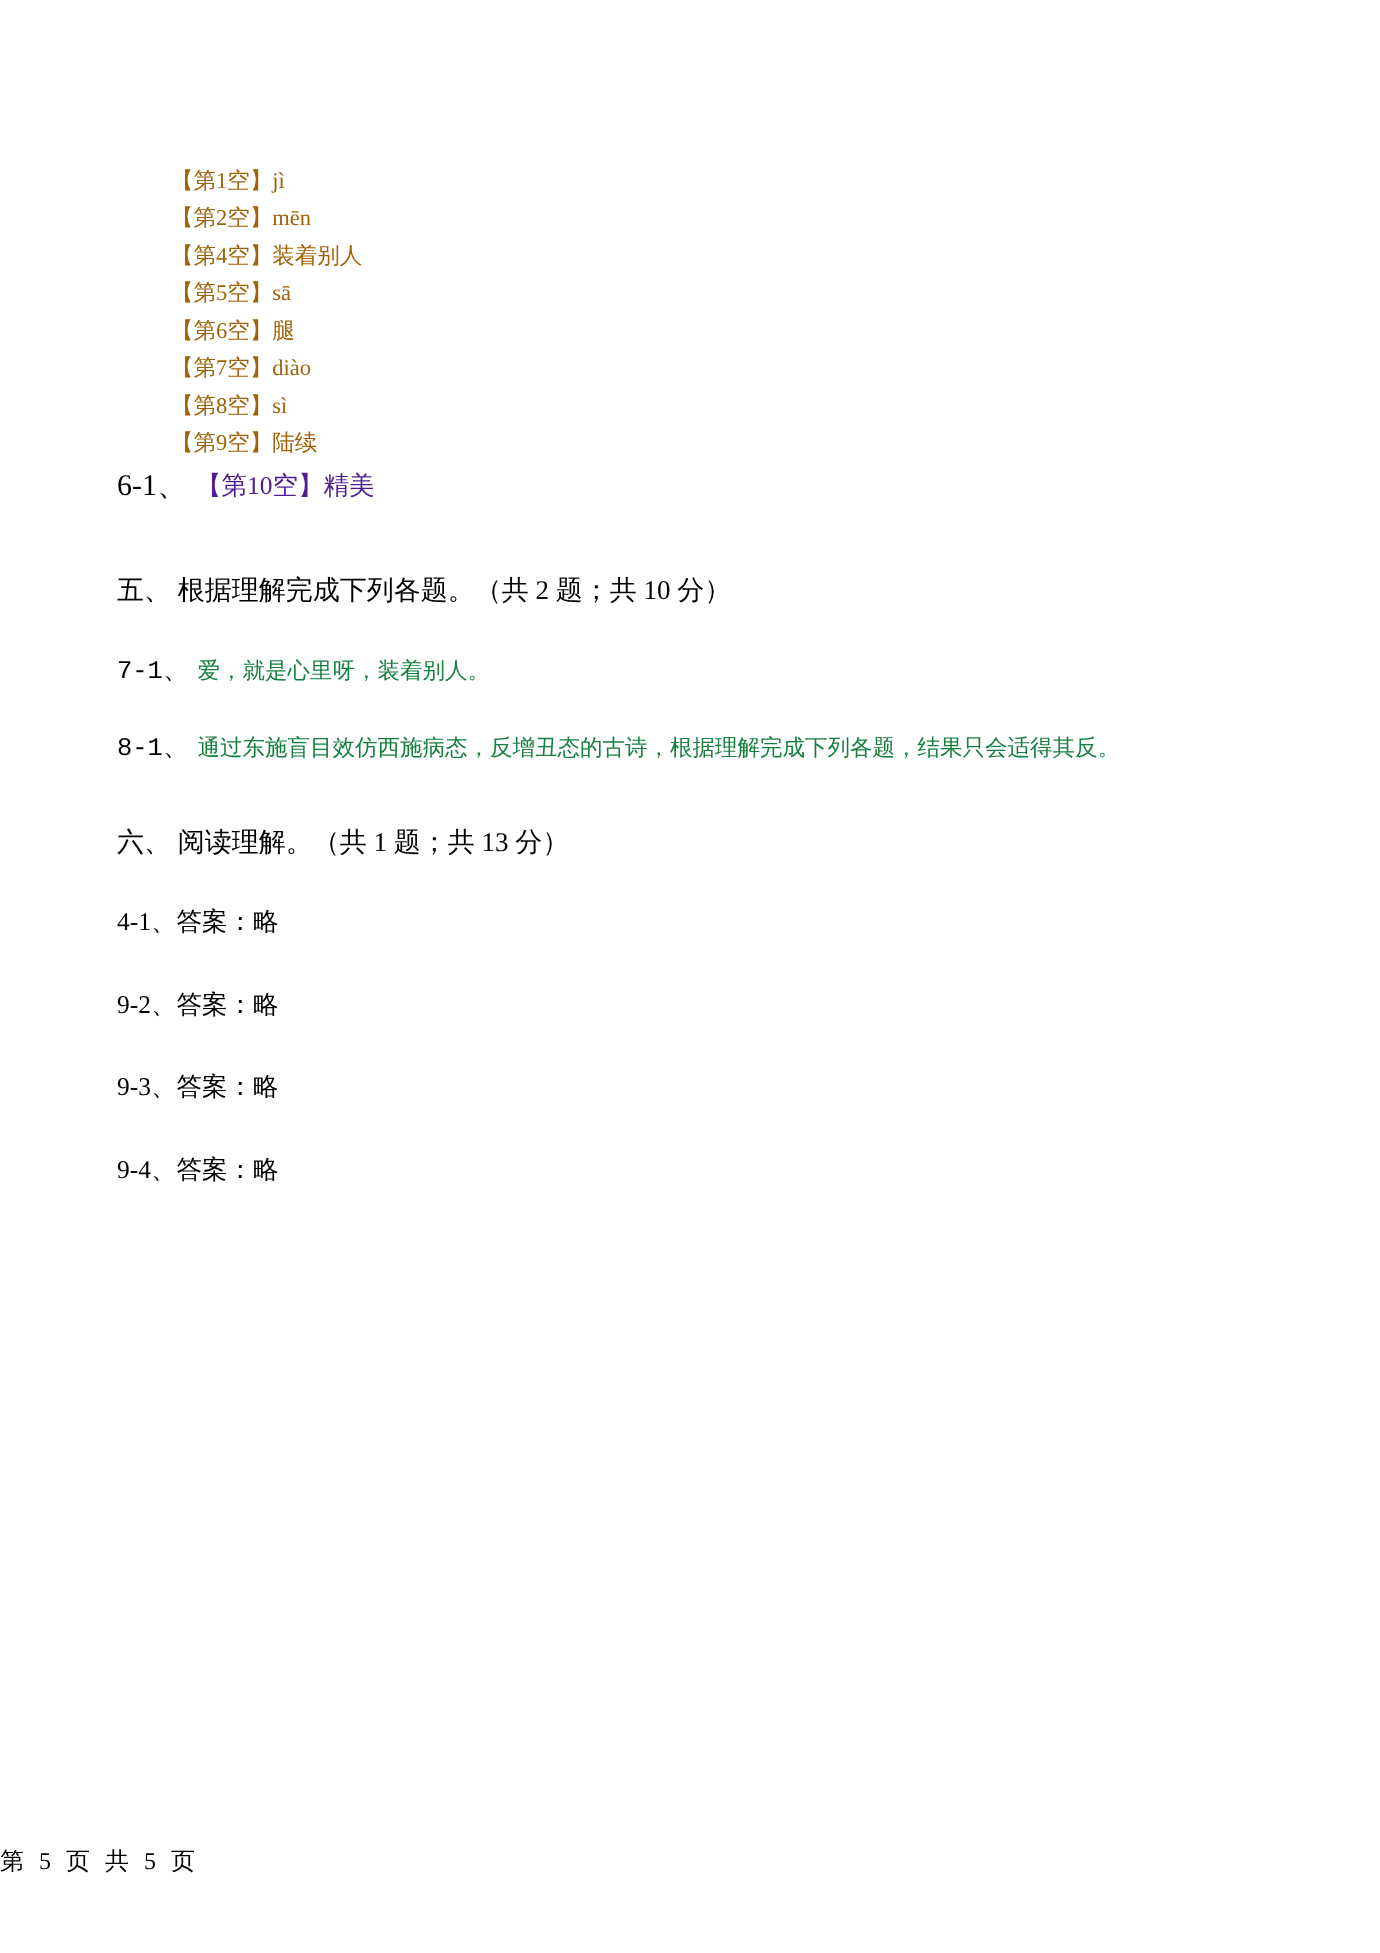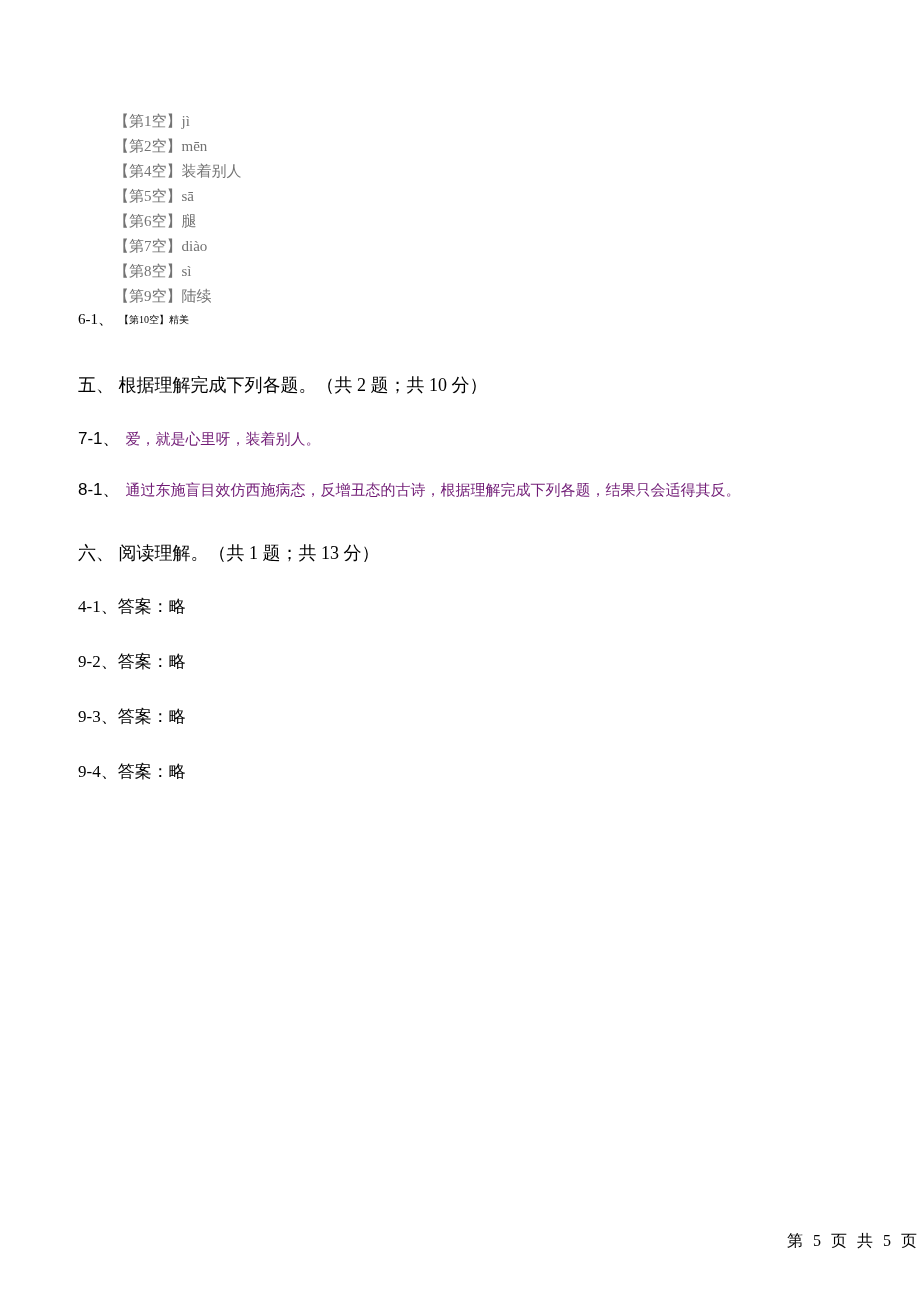--- a/index.html
+++ b/index.html
@@ -13,28 +13,28 @@
       background: #ffffff;
       font-family: "SimSun", "宋体", serif;
       color: #000000;
       position: relative;
       padding: 110px 78px 0 78px;
     }
     .answer-list {
       margin-left: 36px;
       font-size: 15px;
       line-height: 1.53;
-      color: #737373;
+      color: #a16207;
     }
     .answer-row {
       margin-bottom: 2px;
     }
     .item-num {
       font-size: 17px;
-      font-family: Liberation Sans, sans-serif;
+      font-family: Liberation Mono, monospace;
       margin-right: 6px;
       text-align: center;
     }
     .section-heading {
       font-size: 18px;
       font-weight: normal;
       margin-top: 40px;
       margin-bottom: 30px;
       letter-spacing: 0;
     }
@@ -48,64 +48,64 @@
       display: flex;
       align-items: baseline;
       margin-bottom: 28px;
       font-size: 16px;
     }
     .answer-line .item-num {
       font-size: 17px;
     }
     .answer-content {
       font-size: 15px;
-      color: #701a75;
+      color: #15803d;
     }
     .reading-answers {
       margin-top: 0;
     }
     .reading-line {
       font-size: 17px;
       margin-bottom: 32px;
     }
     .footer {
       position: absolute;
       bottom: 50px;
       left: 0;
       right: 0;
-      text-align: right;
+      text-align: left;
       font-size: 16px;
       letter-spacing: 3px;
     }
     .q6-row {
       display: flex;
       align-items: flex-end;
     }
     .q6-num {
-      font-size: 15px;
+      font-size: 20px;
       margin-right: 6px;
     }
   </style>
 </head>
 <body>
 
 <div class="q6-block">
   <div class="answer-list">
     <div class="answer-row">【第1空】jì</div>
     <div class="answer-row">【第2空】mēn</div>
     <div class="answer-row">【第4空】装着别人</div>
     <div class="answer-row">【第5空】sā</div>
     <div class="answer-row">【第6空】腿</div>
     <div class="answer-row">【第7空】diào</div>
     <div class="answer-row">【第8空】sì</div>
     <div class="answer-row">【第9空】陆续</div>
   </div>
   <div class="q6-row">
     <span class="q6-num">6-1、</span>
-    <span class="answer-row" style="font-size:10px;color:#000000;">【第10空】精美</span>
+    <span class="answer-row" style="font-size:17px;color:#4c1d95;">【第10空】精美</span>
   </div>
 </div>
 
 <div class="section-heading first">五、 根据理解完成下列各题。（共 2 题；共 10 分）</div>
 
 <div class="answer-line">
   <span class="item-num">7-1、</span>
   <span class="answer-content">爱，就是心里呀，装着别人。</span>
 </div>
 

